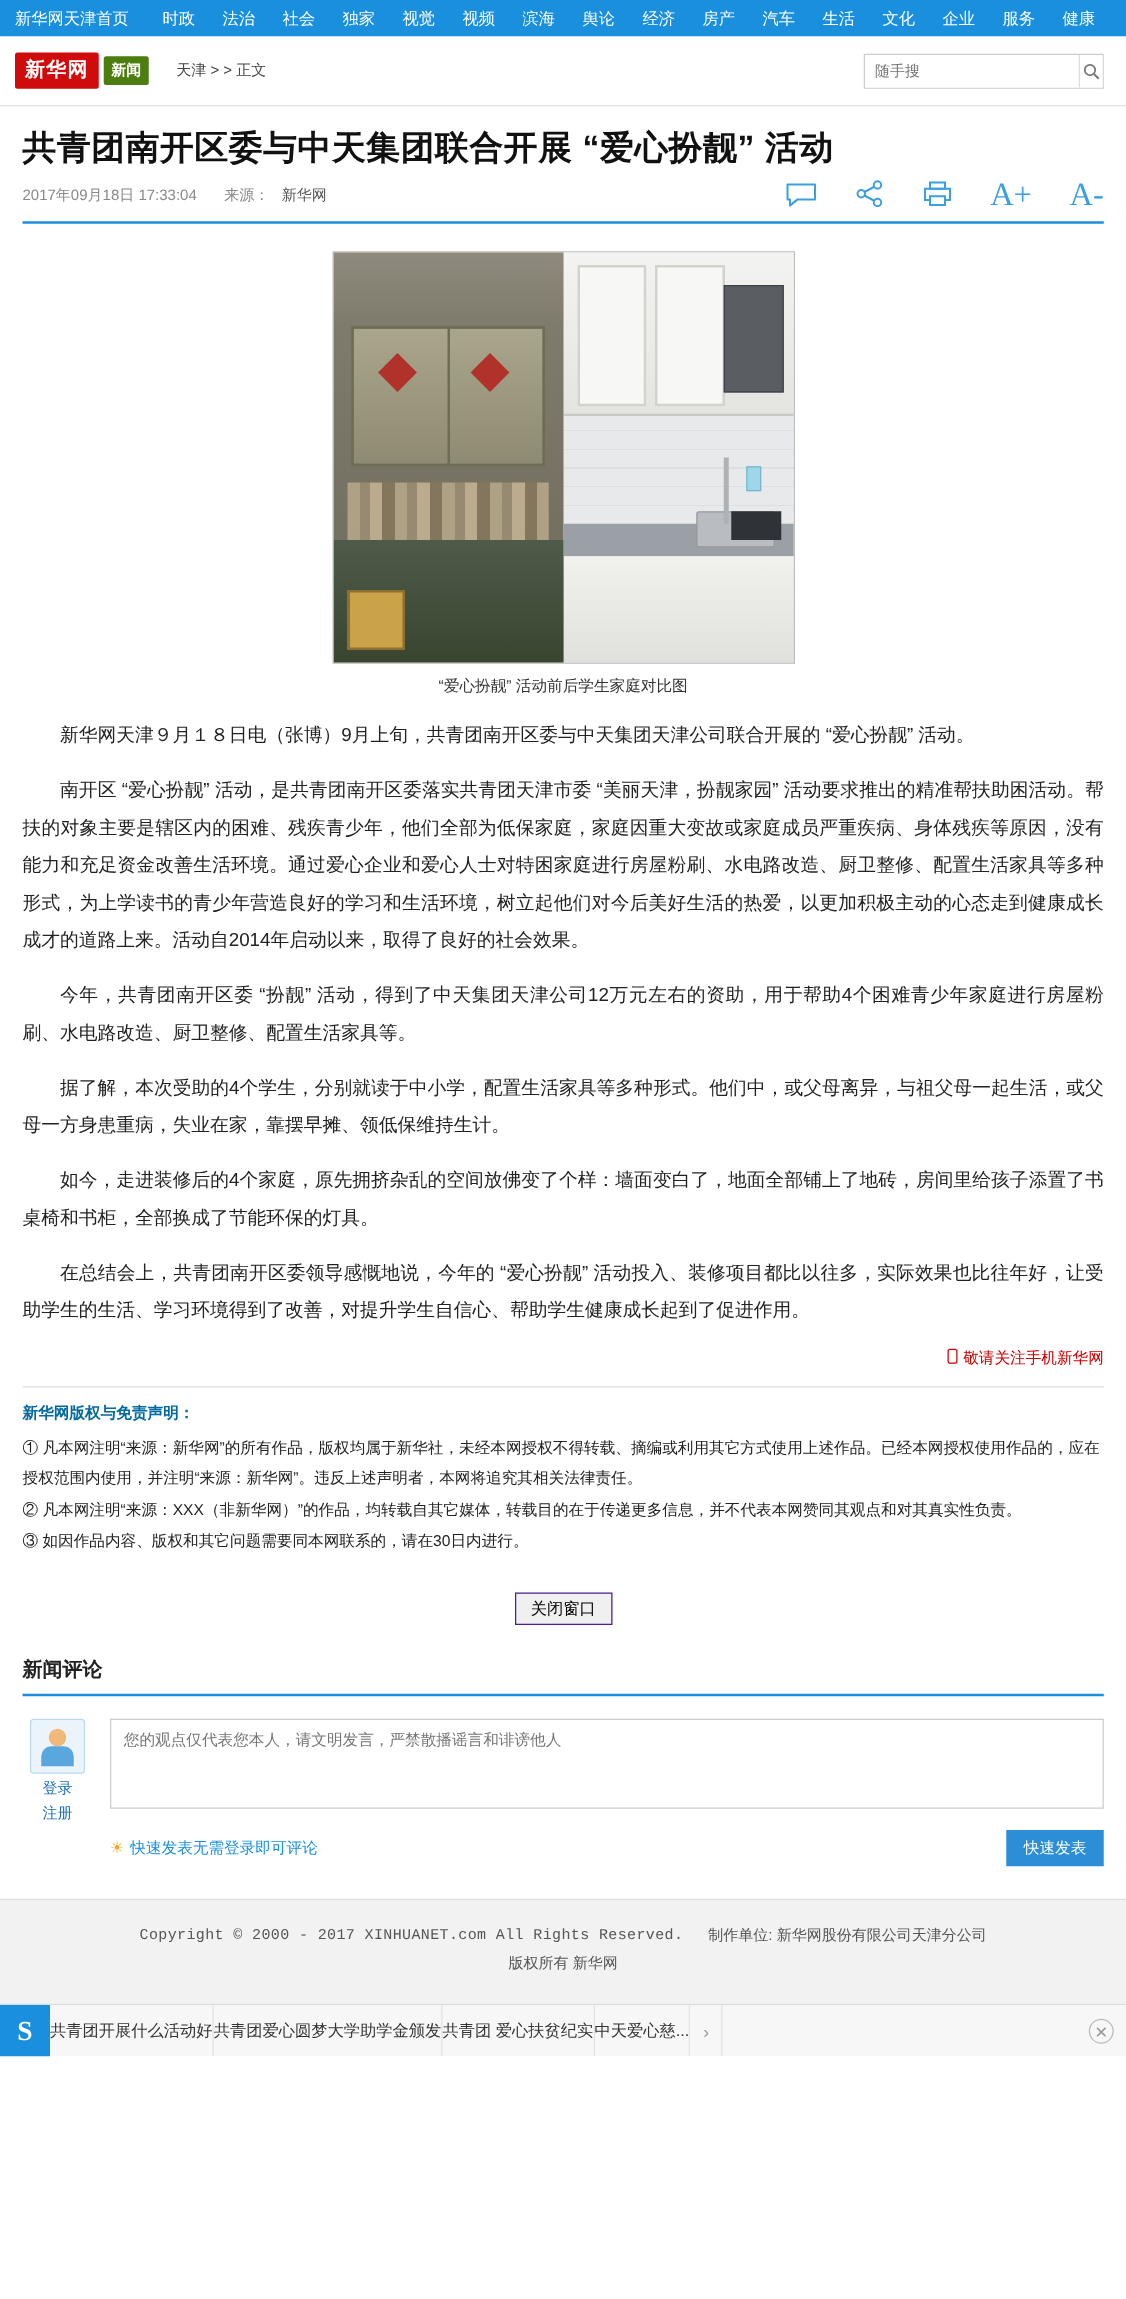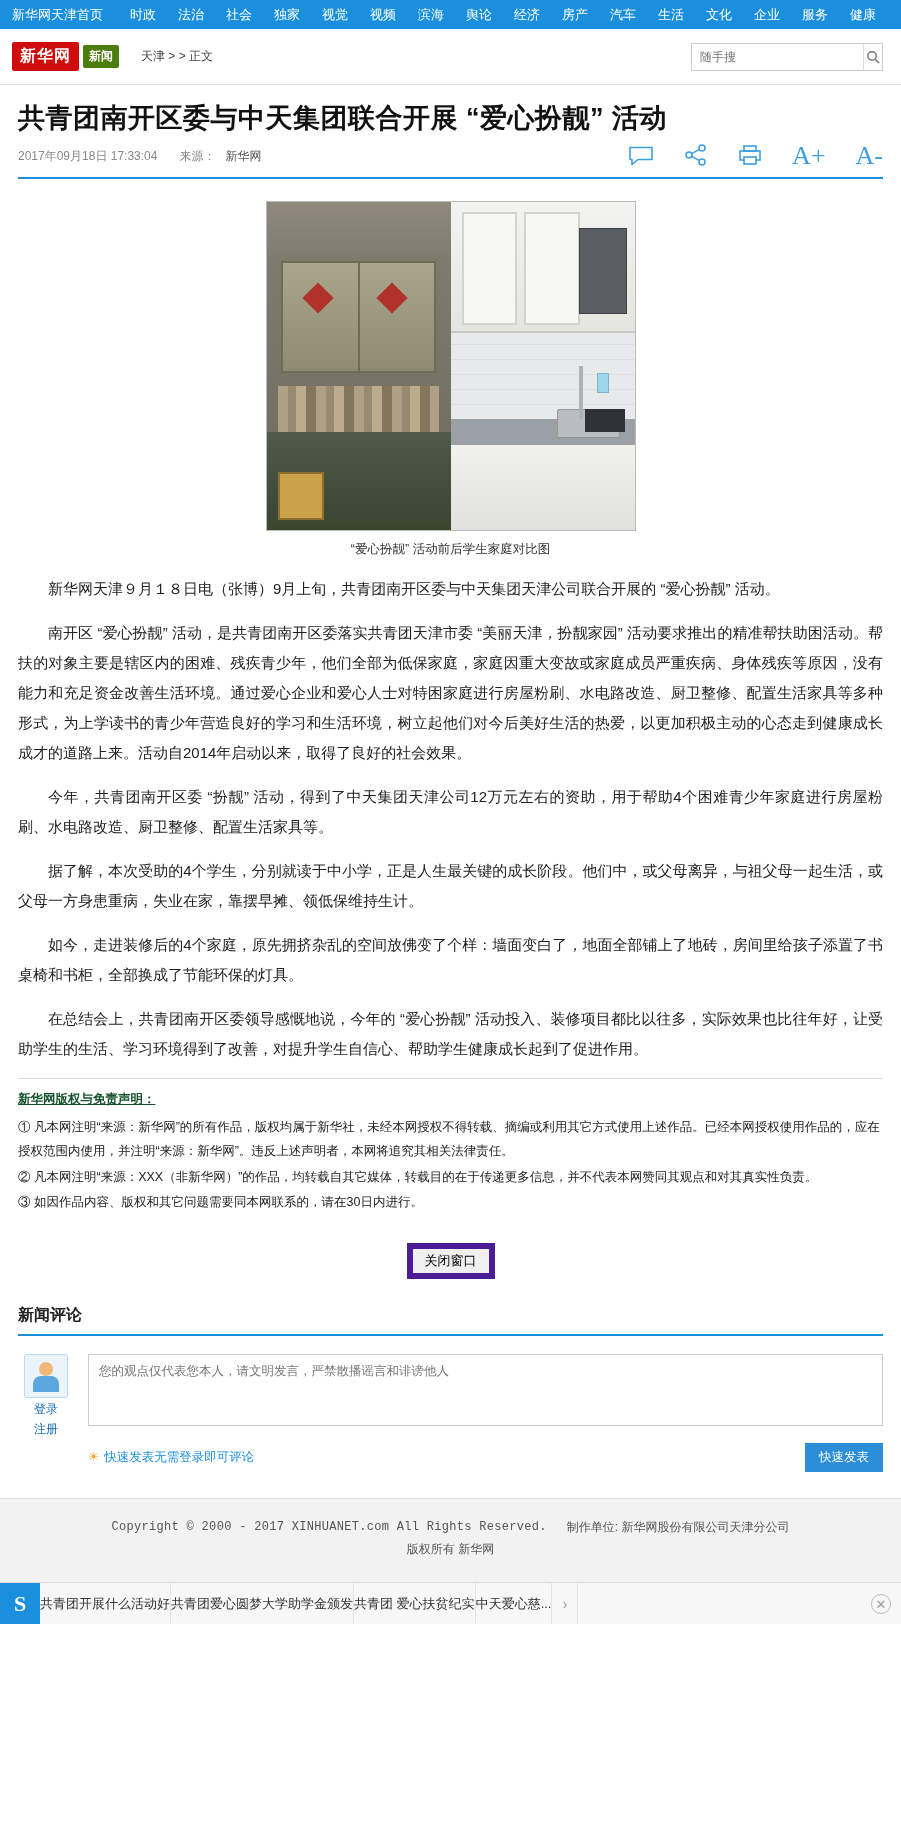--- a/index.html
+++ b/index.html
@@ -242,25 +242,25 @@
     font-size: 12.5px;
     margin-bottom: 14px;
   }
   .mobile-line .phone-ico {
     display:inline-block; width:8px; height:12px; border:1px solid #c00;
     border-radius:2px; margin-right:5px; vertical-align:-1px;
   }
 
   
   .disclaimer { border-top: 1px solid #ddd; padding: 10px 0 4px 0; }
-  .disclaimer h4 { color:#14532d; font-size: 12.5px; margin: 2px 0 8px 0; font-weight: bold; text-decoration: underline; }
+  .disclaimer h4 { color:#0369a1; font-size: 12.5px; margin: 2px 0 8px 0; font-weight: bold; }
   .disclaimer p { font-size: 12.5px; line-height: 1.9; margin: 2px 0; color: #222; }
   .closewrap { text-align:center; margin: 22px 0 26px 0; }
   .close-btn {
-    font-size: 13px; padding: 3px 12px; border: 6px solid #4c1d95;
+    font-size: 13px; padding: 3px 12px; border: 1px solid #4c1d95;
     background: #f0f0f0; cursor: pointer; font-family:"Liberation Sans", sans-serif;
   }
 
   
   .comment-title {
     font-size: 16px; font-weight: bold; color:#222;
     border-bottom: 2px solid #1a8fdd; padding-bottom: 8px; margin-bottom: 18px;
   }
   .comment-box { display:flex; gap: 14px; align-items:flex-start; }
   .avatar-col { width: 56px; text-align:center; }
@@ -440,24 +440,27 @@
         <div class="bottle"></div>
         <div class="stove"></div>
       </div>
     </div>
   </div>
   <div class="caption">“爱心扮靓” 活动前后学生家庭对比图</div>
 
   <p class="para">新华网天津９月１８日电（张博）9月上旬，共青团南开区委与中天集团天津公司联合开展的 “爱心扮靓” 活动。</p>
   <p class="para">南开区 “爱心扮靓” 活动，是共青团南开区委落实共青团天津市委 “美丽天津，扮靓家园” 活动要求推出的精准帮扶助困活动。帮扶的对象主要是辖区内的困难、残疾青少年，他们全部为低保家庭，家庭因重大变故或家庭成员严重疾病、身体残疾等原因，没有能力和充足资金改善生活环境。通过爱心企业和爱心人士对特困家庭进行房屋粉刷、水电路改造、厨卫整修、配置生活家具等多种形式，为上学读书的青少年营造良好的学习和生活环境，树立起他们对今后美好生活的热爱，以更加积极主动的心态走到健康成长成才的道路上来。活动自2014年启动以来，取得了良好的社会效果。</p>
   <p class="para">今年，共青团南开区委 “扮靓” 活动，得到了中天集团天津公司12万元左右的资助，用于帮助4个困难青少年家庭进行房屋粉刷、水电路改造、厨卫整修、配置生活家具等。</p>
-  <p class="para">据了解，本次受助的4个学生，分别就读于中小学，正是人生最关键的成长阶段。他们中，或父母离异，与祖父母一起生活，或父母一方身患重病，失业在家，靠摆早摊、领低保维持生计。</p>
+  <p class="para">据了解，本次受助的4个学生，分别就读于中小学，配置生活家具等多种形式。他们中，或父母离异，与祖父母一起生活，或父母一方身患重病，失业在家，靠摆早摊、领低保维持生计。</p>
   <p class="para">如今，走进装修后的4个家庭，原先拥挤杂乱的空间放佛变了个样：墙面变白了，地面全部铺上了地砖，房间里给孩子添置了书桌椅和书柜，全部换成了节能环保的灯具。</p>
   <p class="para">在总结会上，共青团南开区委领导感慨地说，今年的 “爱心扮靓” 活动投入、装修项目都比以往多，实际效果也比往年好，让受助学生的生活、学习环境得到了改善，对提升学生自信心、帮助学生健康成长起到了促进作用。</p>
 
+  <div class="mobile-line">
+    <span class="phone-ico"></span><span>敬请关注手机新华网</span>
+  </div>
 
   <div class="disclaimer">
     <h4>新华网版权与免责声明：</h4>
     <p>① 凡本网注明“来源：新华网”的所有作品，版权均属于新华社，未经本网授权不得转载、摘编或利用其它方式使用上述作品。已经本网授权使用作品的，应在授权范围内使用，并注明“来源：新华网”。违反上述声明者，本网将追究其相关法律责任。</p>
     <p>② 凡本网注明“来源：XXX（非新华网）”的作品，均转载自其它媒体，转载目的在于传递更多信息，并不代表本网赞同其观点和对其真实性负责。</p>
     <p>③ 如因作品内容、版权和其它问题需要同本网联系的，请在30日内进行。</p>
   </div>
 
   <div class="closewrap">
     <button class="close-btn">关闭窗口</button>

